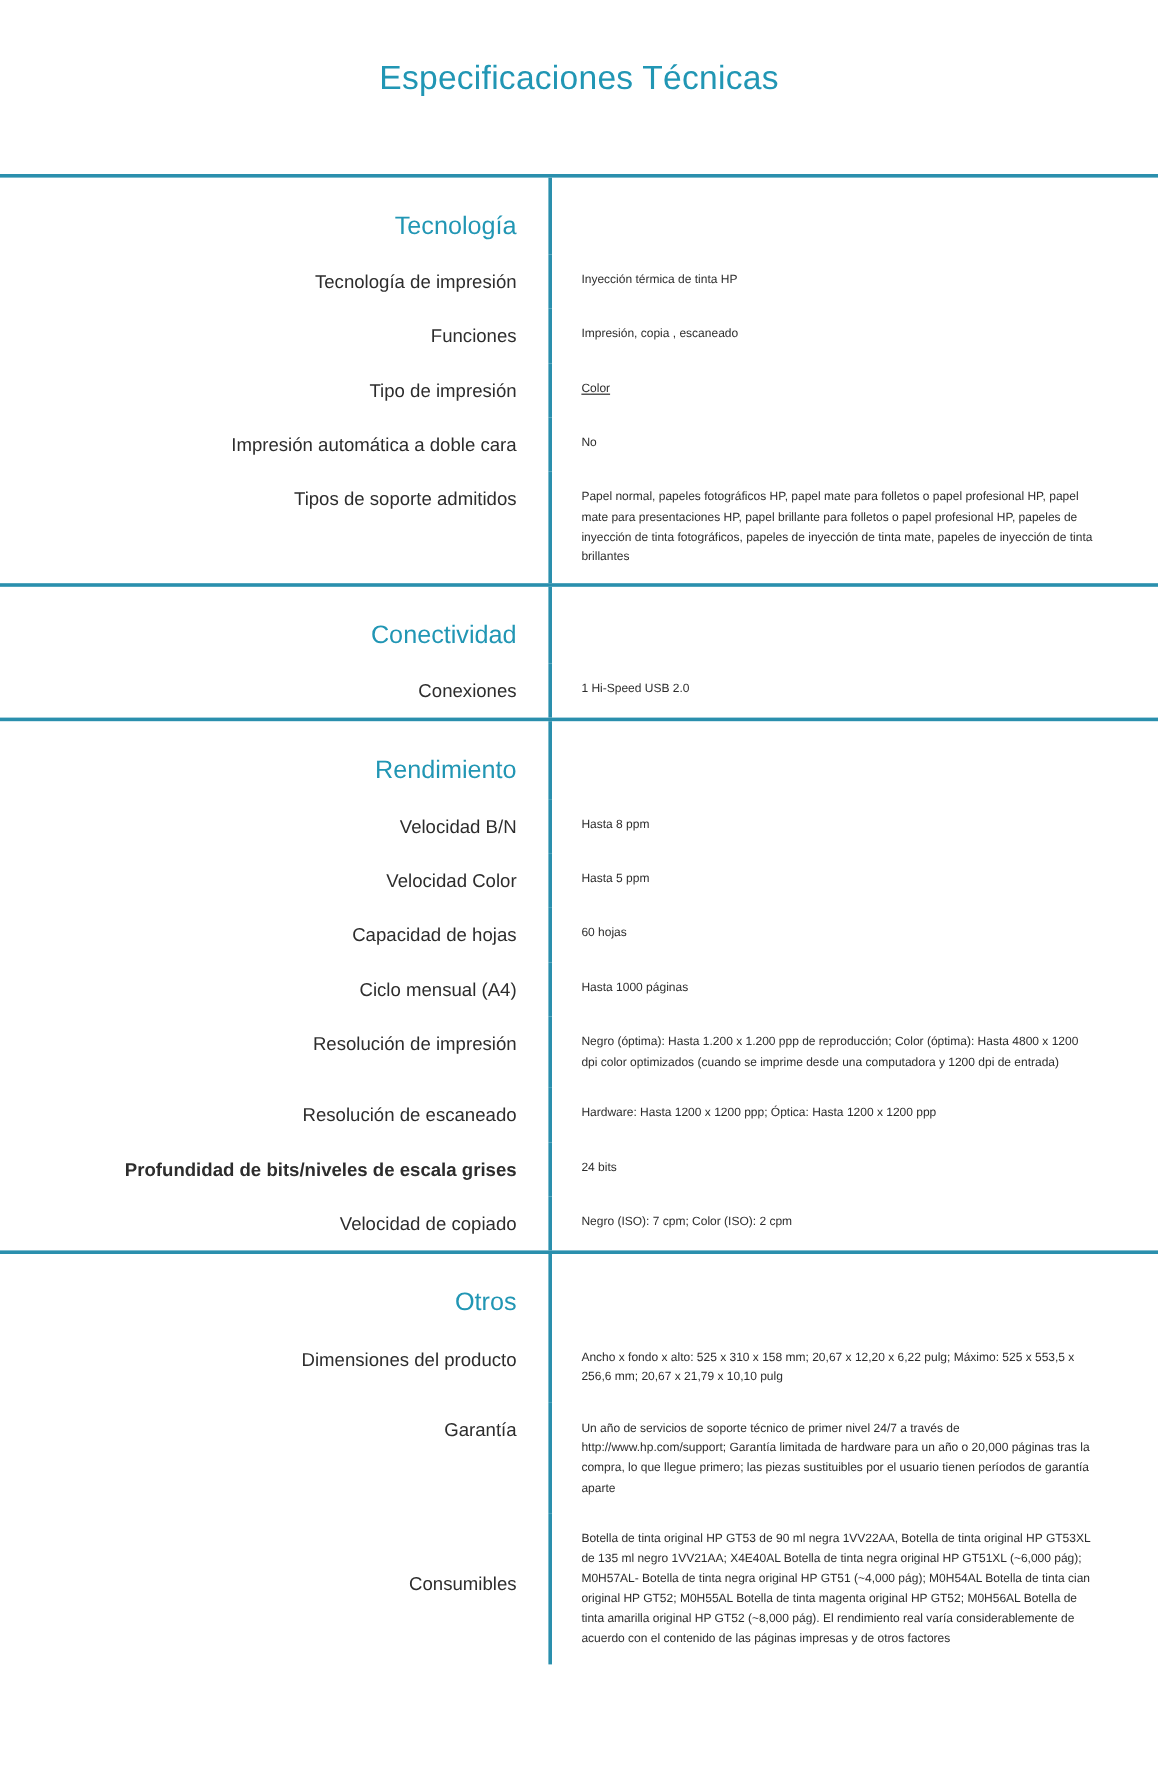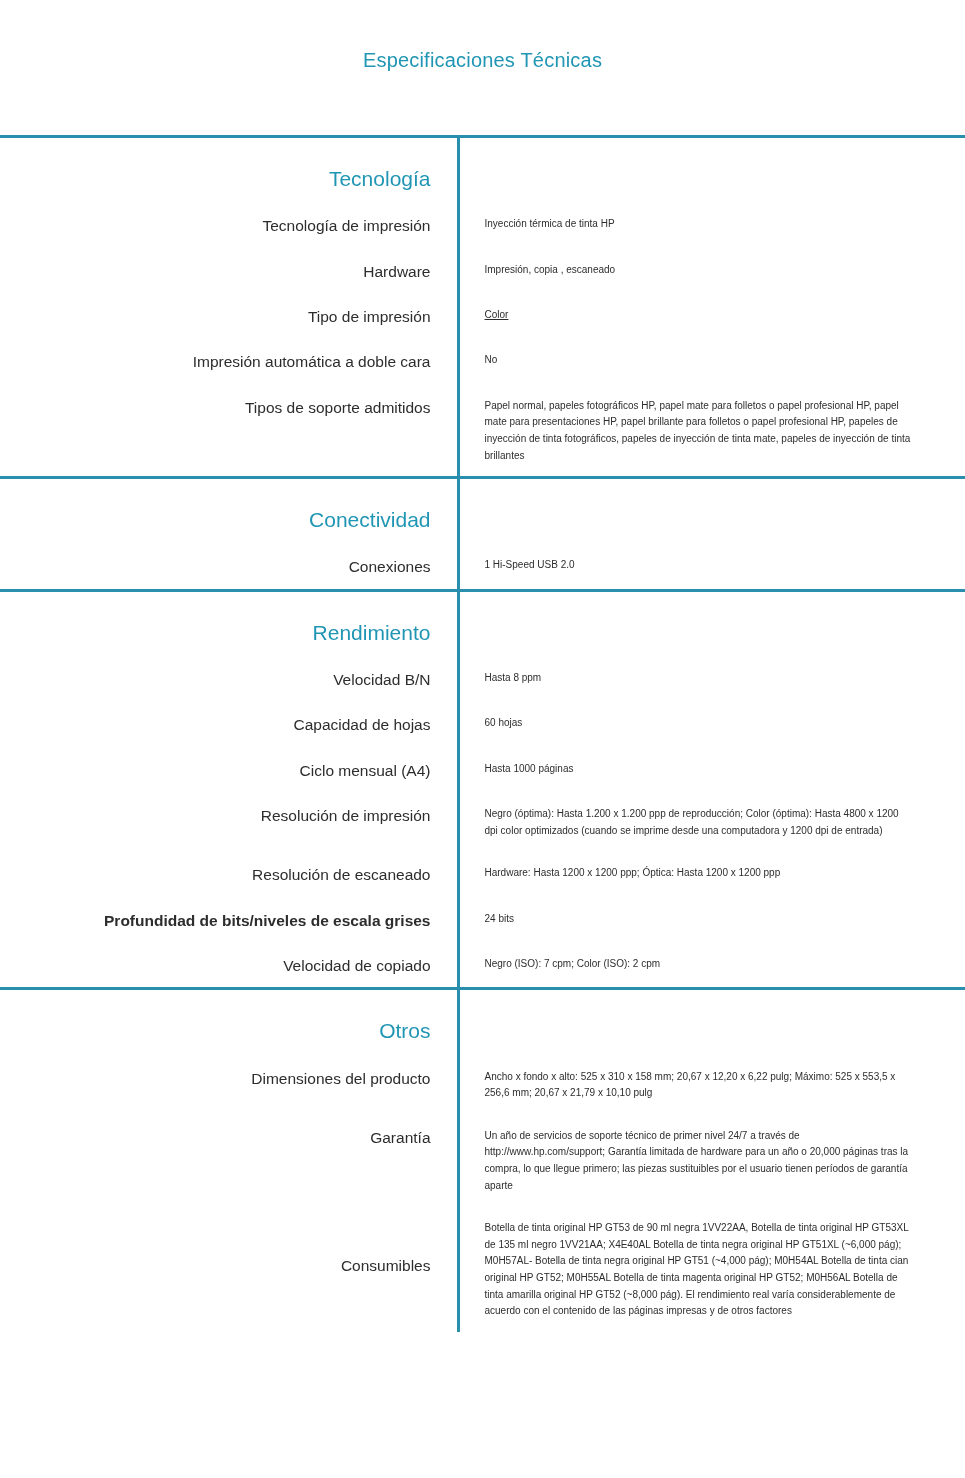--- a/index.html
+++ b/index.html
@@ -19,21 +19,21 @@
   .page {
     position: relative;
     width: 965px;
     box-sizing: border-box;
   }
 
   
   .page-title {
     text-align: center;
     color: #2196b4;
-    font-size: 20px;
+    font-size: 28px;
     font-weight: 400;
     letter-spacing: 0.2px;
     padding: 48px 0 0 0;
     margin: 0;
     line-height: 1.2;
   }
 
   .title-spacer { height: 63px; }
 
   
@@ -151,21 +151,21 @@
         <tr class="spec-row">
           <td class="label-cell" style="border-right-color: rgb(42, 143, 173);">
             <span class="spec-label" style="color: rgb(45, 45, 45);">Tecnología de impresión</span>
           </td>
           <td class="value-cell">
             <span class="spec-value" style="color: rgb(45, 45, 45);">Inyección térmica de tinta HP</span>
           </td>
         </tr>
         <tr class="spec-row">
           <td class="label-cell" style="border-right-color: rgb(42, 143, 173);">
-            <span class="spec-label" style="color: rgb(45, 45, 45);">Hardware</span>
+            <span class="spec-label" style="color: rgb(45, 45, 45);">Funciones</span>
           </td>
           <td class="value-cell">
             <span class="spec-value" style="color: rgb(45, 45, 45);">Impresión, copia , escaneado</span>
           </td>
         </tr>
         <tr class="spec-row">
           <td class="label-cell" style="border-right-color: rgb(42, 143, 173);">
             <span class="spec-label" style="color: rgb(45, 45, 45);">Tipo de impresión</span>
           </td>
           <td class="value-cell">
@@ -217,20 +217,28 @@
         <tr class="spec-row">
           <td class="label-cell" style="border-right-color: rgb(42, 143, 173);">
             <span class="spec-label" style="color: rgb(45, 45, 45);">Velocidad B/N</span>
           </td>
           <td class="value-cell">
             <span class="spec-value" style="color: rgb(45, 45, 45);">Hasta 8 ppm</span>
           </td>
         </tr>
         <tr class="spec-row">
           <td class="label-cell" style="border-right-color: rgb(42, 143, 173);">
+            <span class="spec-label" style="color: rgb(45, 45, 45);">Velocidad Color</span>
+          </td>
+          <td class="value-cell">
+            <span class="spec-value" style="color: rgb(45, 45, 45);">Hasta 5 ppm</span>
+          </td>
+        </tr>
+        <tr class="spec-row">
+          <td class="label-cell" style="border-right-color: rgb(42, 143, 173);">
             <span class="spec-label" style="color: rgb(45, 45, 45);">Capacidad de hojas</span>
           </td>
           <td class="value-cell">
             <span class="spec-value" style="color: rgb(45, 45, 45);">60 hojas</span>
           </td>
         </tr>
         <tr class="spec-row">
           <td class="label-cell" style="border-right-color: rgb(42, 143, 173);">
             <span class="spec-label" style="color: rgb(45, 45, 45);">Ciclo mensual (A4)</span>
           </td>

